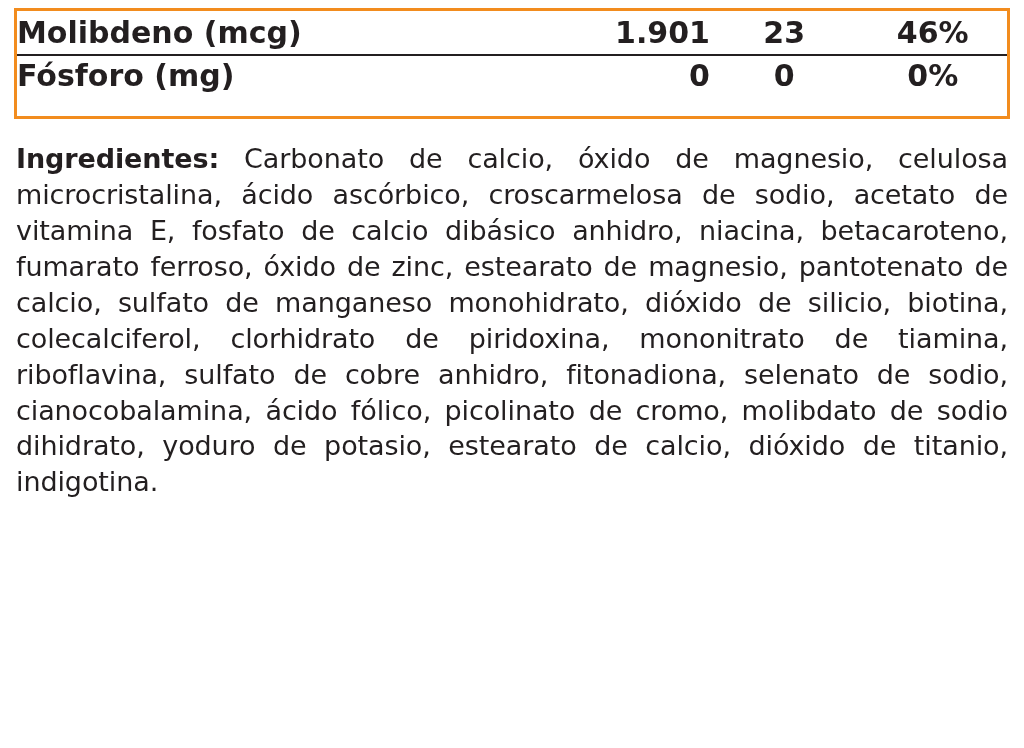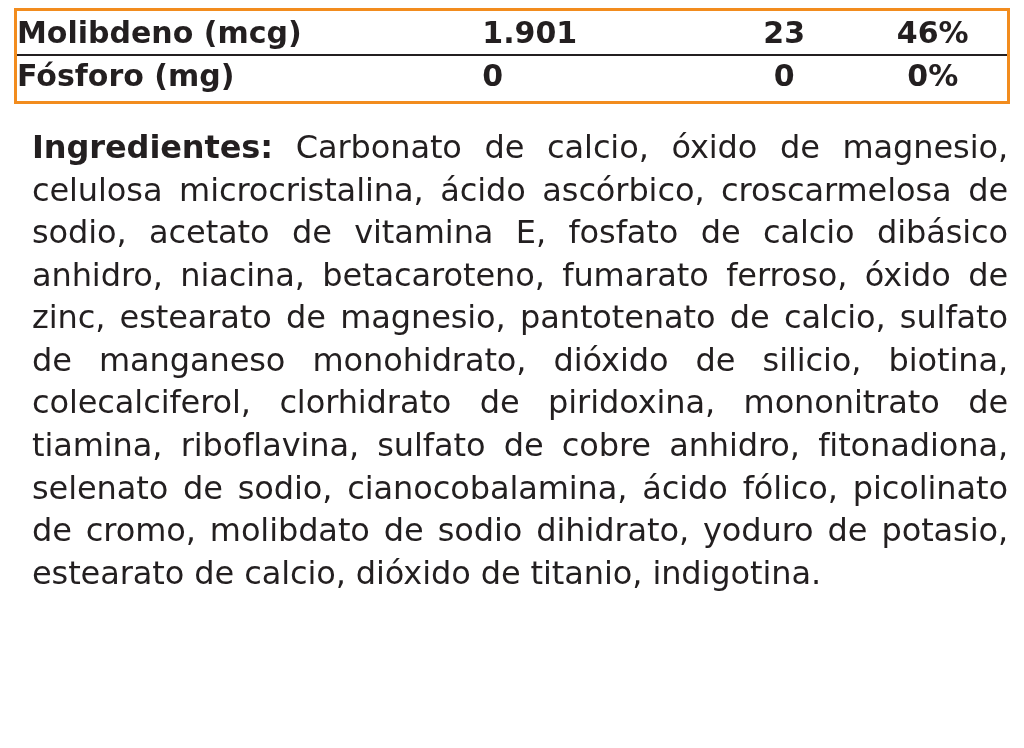--- a/index.html
+++ b/index.html
@@ -21,21 +21,21 @@
     box-sizing: border-box;
     padding: 8px 14px 0 14px;
   }
 
   
   .nutrition-box {
     border: 3px solid #f28c1e;
     box-sizing: border-box;
     width: 996px;
     margin: 0 auto;
-    padding: 2px 0 4px 0;
+    padding: 2px 0 19px 0;
     background: #ffffff;
   }
   table.nutrition {
     width: 100%;
     border-collapse: collapse;
     table-layout: fixed;
   }
   table.nutrition td {
     padding: 1px 0 2px 0;
     font-size: 30px;
@@ -46,21 +46,21 @@
   }
   table.nutrition tr:last-child td {
     border-bottom: none;
   }
   td.name {
     text-align: left;
     padding-left: 22px;
     width: 47%;
   }
   td.amount {
-    text-align: left;
+    text-align: right;
     width: 23%;
     font-weight: bold;
   }
   td.unit {
     text-align: center;
     width: 15%;
     font-weight: bold;
   }
   td.pct {
     text-align: center;
@@ -76,22 +76,22 @@
     font-weight: normal;
     letter-spacing: -0.1px;
   }
   .footnote .dagger {
     font-size: 20px;
     vertical-align: 7px;
   }
 
   
   .ingredients {
-    margin: 22px 2px 0 18px;
-    font-size: 32px;
+    margin: 22px 2px 0 2px;
+    font-size: 27px;
     line-height: 1.33;
     text-align: justify;
     text-justify: inter-word;
     letter-spacing: -0.1px;
   }
   .ingredients .label {
     font-weight: bold;
   }
   .ingredients .body {
     font-weight: normal;

